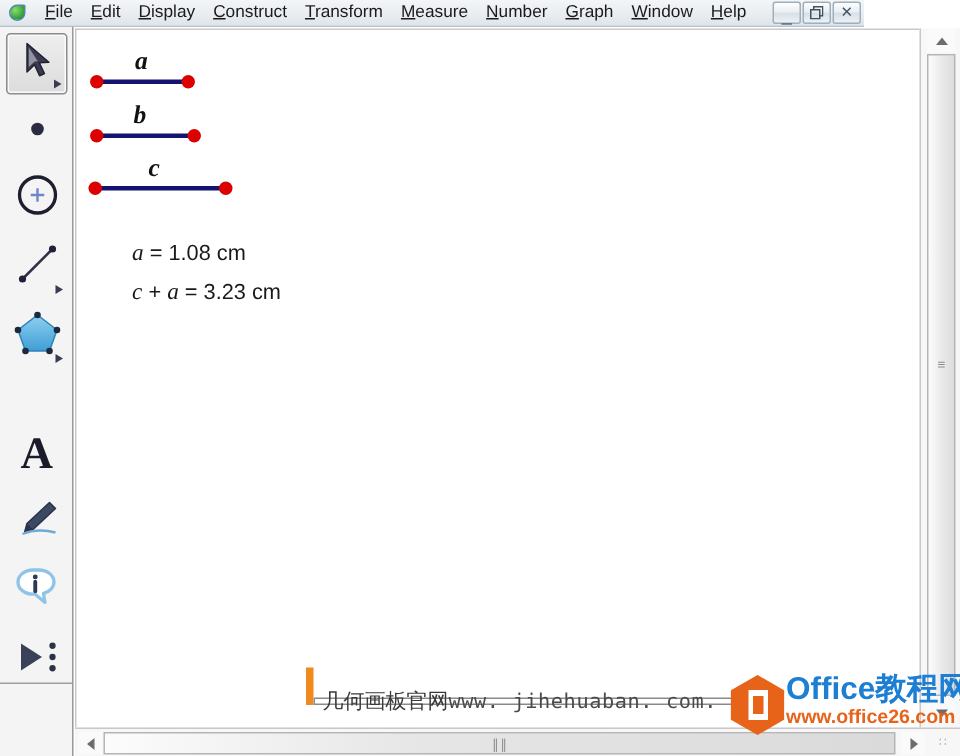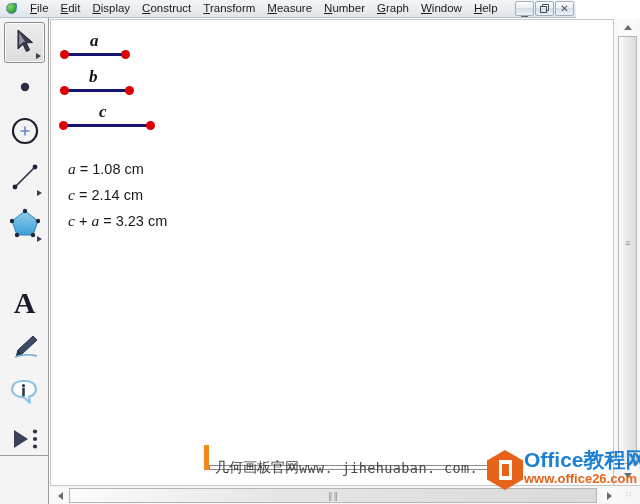--- a/index.html
+++ b/index.html
@@ -162,20 +162,21 @@
   .measure-list {
     position: absolute;
     left: 17px; top: 136px;
   }
   .m-row {
     font-family: "Liberation Sans", sans-serif;
     font-size: 14.5px;
     color: #1a1a1a;
     line-height: 26px;
     white-space: nowrap;
+    margin-left: 20px;
   }
   .m-row i {
     font-family: "Liberation Serif", serif;
     font-style: italic;
     font-size: 15.5px;
   }
 
   
   .wm-box {
     position: absolute;
@@ -471,21 +472,20 @@
         </div>
         <div class="seg" style="left: 12px; top: 104px; width: 88px;">
           <div class="bar" style="width: 88px; background: rgb(20, 20, 112);"></div>
           <div class="dot l" style="background: rgb(221, 0, 0);"></div>
           <div class="dot r" style="background: rgb(221, 0, 0);"></div>
           <div class="lbl" style="left: 36px;">c</div>
         </div>
       </div>
     <div class="measure-list" id="measure-list">
         <div class="m-row"><i>a</i> = 1.08 cm</div>
-        <div class="m-row"><i>c</i> = 2.14 cm</div>
         <div class="m-row"><i>c</i> + <i>a</i> = 3.23 cm</div>
       </div>
 
     <div class="wm-box">
       <div class="wm-accent"></div>
       <div class="wm-inner">
         <span class="wm-cn">几何画板官网</span>
           <span class="wm-url">www. jihehuaban. com. cn</span>
       </div>
     </div>

